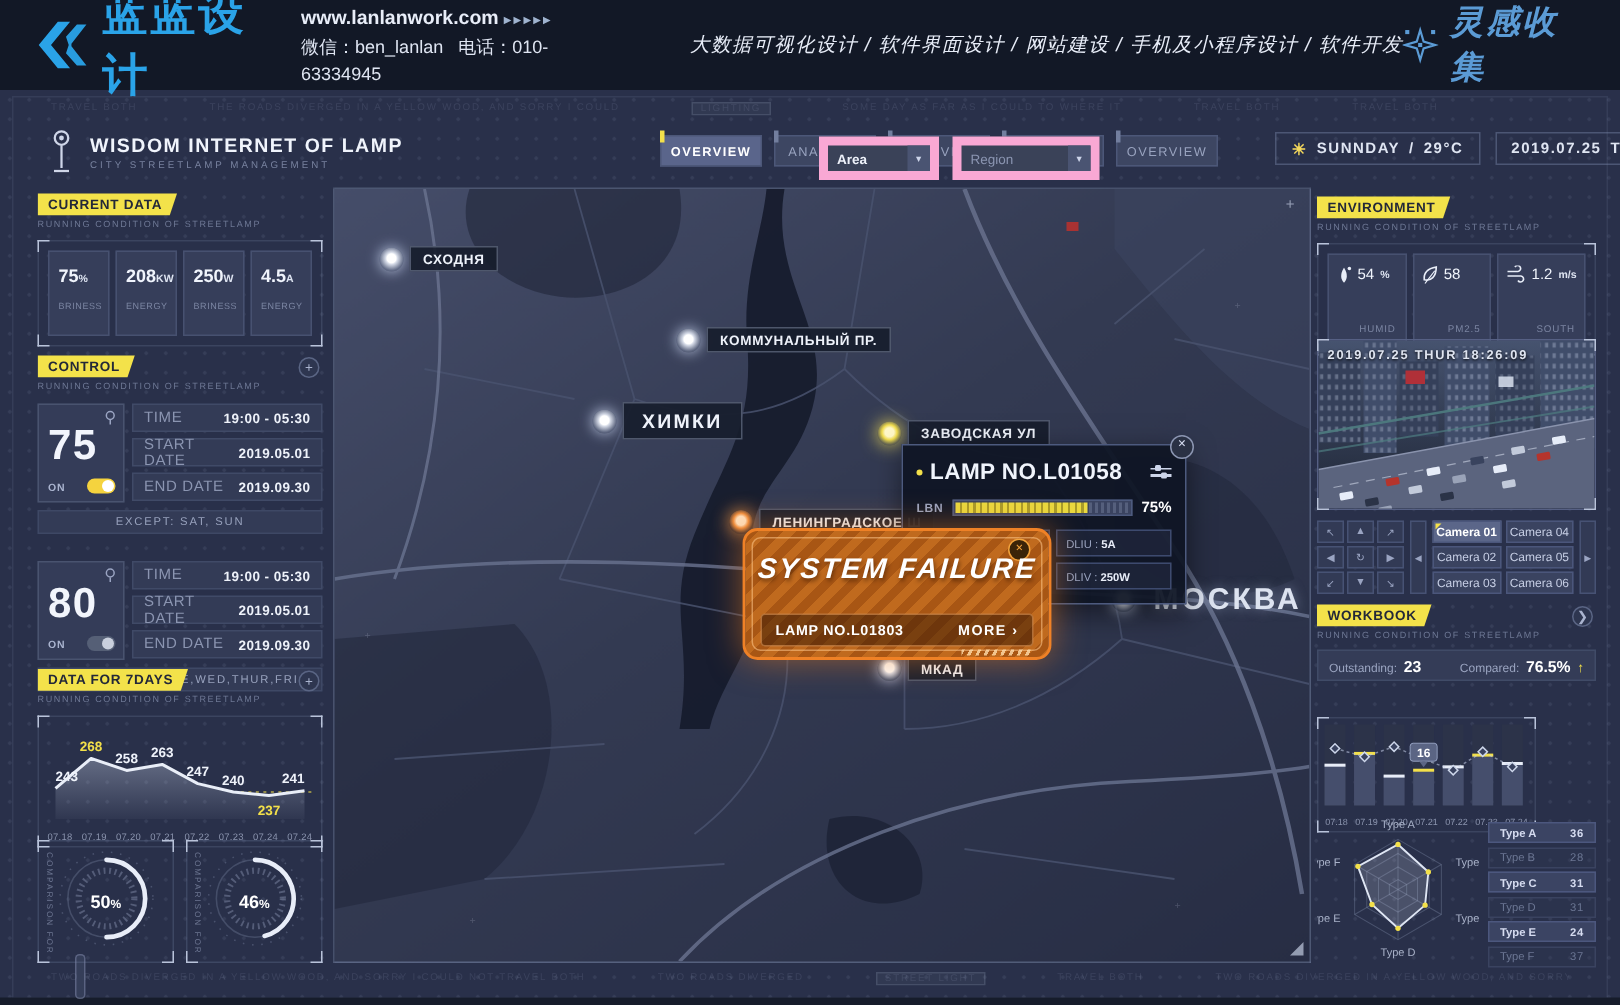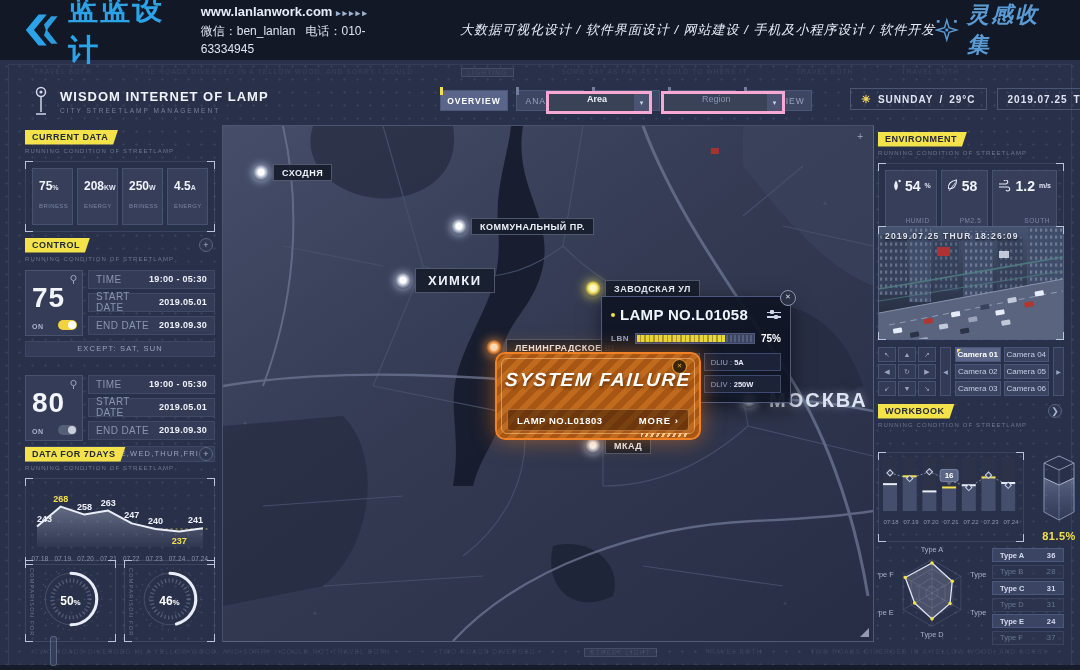--- a/index.html
+++ b/index.html
@@ -30,21 +30,21 @@
   
   .titleblock{position:absolute;left:32px;top:86px;display:flex;align-items:center;gap:10px;z-index:5;}
   .tb-txt .t1{color:#f0f4fc;font-size:13px;font-weight:bold;letter-spacing:1px;}
   .tb-txt .t2{color:#77819e;font-size:6.5px;letter-spacing:2px;margin-top:3px;}
   .tabs{position:absolute;left:440px;top:90px;display:flex;z-index:5;}
   .tab{width:66px;height:19px;background:#3d4662;border:1px solid #4c5778;color:#99a3bf;font-size:8.5px;letter-spacing:1px;display:flex;align-items:center;justify-content:center;position:relative;margin-right:8px;cursor:pointer;}
   .tab::before{content:'';position:absolute;left:-1px;top:-4px;width:3px;height:8px;background:#727e9e;}
   .tab.active{background:#5a658b;color:#fff;font-weight:bold;}
   .tab.active::before{background:#f3e04a;}
   .filters{position:absolute;left:546px;top:91px;display:flex;gap:9px;z-index:6;}
-  .dd{display:flex;align-items:flex-start;height:17px;background:#3a4258;border:3px solid #f9a8d4;width:68px;cursor:pointer;padding-left:32px;}
+  .dd{display:flex;align-items:center;height:17px;background:#3a4258;border:6px solid #f9a8d4;width:68px;cursor:pointer;}
   .dd.wide{width:86px;}
   .dd .dv{flex:1;font-size:9px;padding-left:6px;color:#eef2fa;font-weight:bold;}
   .dd.muted .dv{color:#8b95b1;font-weight:normal;}
   .dd .da{width:15px;height:100%;background:#4a5472;color:#cdd5ea;font-size:7px;display:flex;align-items:center;justify-content:center;}
   .statusbar{position:absolute;left:850px;top:88px;display:flex;gap:10px;z-index:5;}
   .wbox{display:flex;align-items:center;gap:6px;border:1px solid rgba(130,145,180,.4);height:20px;padding:0 10px;color:#dfe5f2;font-size:10px;font-weight:bold;letter-spacing:1px;white-space:nowrap;}
   .wbox .sun{color:#f5d95c;font-size:11px;}
   
   .panel{position:absolute;z-index:5;}
   .pbadge{display:inline-block;background:#f3e24a;color:#232838;font-size:9px;font-weight:bold;letter-spacing:.5px;padding:2.5px 10px 2.5px 7px;clip-path:polygon(0 0,100% 0,calc(100% - 5px) 100%,0 100%);}
@@ -131,21 +131,21 @@
   .abar{position:absolute;left:10px;right:10px;bottom:7px;height:20px;background:rgba(62,30,5,.55);border:1px solid rgba(255,180,110,.45);border-radius:3px;display:flex;align-items:center;justify-content:space-between;padding:0 9px;}
   .abar .al{color:#fff;font-size:9.5px;font-weight:bold;letter-spacing:.5px;}
   .abar .amore{color:#fff;font-size:9.5px;font-weight:bold;letter-spacing:1px;cursor:pointer;}
   .aclose{position:absolute;right:12px;top:5px;width:13px;height:13px;border-radius:50%;background:#3a2408;border:1px solid #f2a33c;color:#f2a33c;font-size:6.5px;line-height:11px;text-align:center;cursor:pointer;}
   .ahaz{position:absolute;right:12px;bottom:1px;width:46px;height:4px;background:repeating-linear-gradient(115deg,rgba(255,220,170,.8) 0 2px,transparent 2px 5px);}
   
   #env{left:878px;top:128px;width:186px;}
   .ecards{display:flex;gap:4px;padding:6px;margin-top:7px;}
   .ecard{flex:1;background:#363e5a;border:1px solid #475170;height:52px;position:relative;padding:7px 5px 0;}
   .erow{display:flex;align-items:center;gap:4px;white-space:nowrap;}
-  .ev{font-size:14px;font-weight:bold;color:#f0f4fc;}
+  .ev{font-size:10px;font-weight:normal;color:#f0f4fc;}
   .eu{font-size:7px;font-weight:bold;color:#dfe5f2;}
   .el{position:absolute;right:6px;bottom:6px;font-size:6.5px;color:#7b85a2;letter-spacing:.6px;}
   #cam{left:878px;top:226px;width:186px;}
   .photo{position:relative;width:184px;height:112px;border:1px solid #566084;}
   .stamp{position:absolute;left:6px;top:4px;font-size:8.5px;color:#e8edf8;letter-spacing:1.2px;text-shadow:0 1px 2px #000;font-weight:bold;opacity:.95;z-index:2;}
   .camctrl{display:flex;margin-top:7px;gap:4px;}
   .dpad{display:grid;grid-template-columns:repeat(3,18px);grid-auto-rows:15px;gap:2px;}
   .dpad span{background:#323a55;border:1px solid #475274;color:#9aa4c2;font-size:7px;display:flex;align-items:center;justify-content:center;cursor:pointer;}
   .camnav{width:9px;background:#323a55;border:1px solid #475274;color:#9aa4c2;font-size:6px;display:flex;align-items:center;justify-content:center;cursor:pointer;}
   .camgrid{flex:1;display:grid;grid-template-columns:1fr 1fr;grid-auto-rows:15px;gap:2px 3px;}
@@ -638,20 +638,24 @@
         <div class="cambtn">Camera 06</div>
       </div>
       <div class="camnav">▶</div>
     </div>
   </div>
 
   <div class="panel" id="wb">
     <div class="pbadge">WORKBOOK</div>
     <button class="pbtn">❯</button>
     <div class="psub">RUNNING CONDITION OF STREETLAMP</div>
+    <div class="wstats">
+      <span><span class="wl">Outstanding:</span> <span class="wv">23</span></span>
+      <span><span class="wl">Compared:</span> <span class="wv">76.5%</span> <span class="wu">↑</span></span>
+    </div>
     <div class="wbflex">
       <div class="fr wbleft"><div class="frb"></div>
         <svg id="barSvg" width="140" height="58" viewBox="0 0 140 58">
             <rect x="2" y="2" width="14" height="54" fill="#2c3349"></rect>
             <rect x="2" y="29.12" width="14" height="26.88" fill="#4a5472" opacity="0.85"></rect>
             <rect x="2" y="28.12" width="14" height="2" fill="#e8edf8"></rect>
             <rect x="21.7" y="2" width="14" height="54" fill="#2c3349"></rect>
             <rect x="21.7" y="21.28" width="14" height="34.72" fill="#4a5472" opacity="0.85"></rect>
             <rect x="21.7" y="20.28" width="14" height="2" fill="#f3e04a"></rect>
             <rect x="41.4" y="2" width="14" height="54" fill="#2c3349"></rect>
@@ -684,36 +688,20 @@
         <div class="barlabels" id="barLabels">
             <span>07.18</span>
             <span>07.19</span>
             <span>07.20</span>
             <span>07.21</span>
             <span>07.22</span>
             <span>07.23</span>
             <span>07.24</span>
           </div>
       </div>
-      <div class="wbright">
-        <svg width="34" height="70" viewBox="0 0 34 70">
-          <defs>
-              <linearGradient id="cubg" x1="0" y1="0" x2="0" y2="1">
-                <stop offset="0" stop-color="rgba(150,165,200,.45)"></stop>
-                <stop offset="1" stop-color="rgba(90,102,140,.2)"></stop>
-              </linearGradient>
-            </defs>
-          <polygon points="17,2 32,9 17,16 2,9" fill="none" stroke="#8a95b5" stroke-width="1"></polygon>
-          <polyline points="2,9 2,58 17,66 32,58 32,9" fill="none" stroke="#8a95b5" stroke-width="1"></polyline>
-          <polygon points="2,24 17,31 32,24 32,58 17,66 2,58" fill="url(#cubg)"></polygon>
-          <polyline points="2,24 17,31 32,24" fill="none" stroke="#aab6d2" stroke-width="1"></polyline>
-          <line x1="17" y1="16" x2="17" y2="66" stroke="#8a95b5" stroke-width=".7" opacity=".7"></line>
-        </svg>
-        <div class="cval">81.5%</div>
-      </div>
     </div>
   </div>
 
   <div class="panel" id="radar">
     <div class="rleft">
       <svg id="radarSvg" width="108" height="100" viewBox="0 0 110 100">
           <polygon points="55,16 84.44486372867091,33 84.44486372867092,67 55,84 25.55513627132909,67.00000000000001 25.555136271329086,33" fill="none" stroke="rgba(150,162,192,.3)" stroke-width="0.7"></polygon>
           <polygon points="55,25.52 76.20030188464305,37.76 76.20030188464307,62.239999999999995 55,74.48 33.79969811535695,62.24000000000001 33.79969811535695,37.76" fill="none" stroke="rgba(150,162,192,.3)" stroke-width="0.7"></polygon>
           <polygon points="55,34.7 68.25018867790192,42.35 68.25018867790192,57.65 55,65.3 41.74981132209809,57.650000000000006 41.74981132209809,42.349999999999994" fill="none" stroke="rgba(150,162,192,.3)" stroke-width="0.7"></polygon>
           <polygon points="55,43.2 60.88897274573418,46.6 60.888972745734186,53.4 55,56.8 49.11102725426582,53.400000000000006 49.11102725426582,46.6" fill="none" stroke="rgba(150,162,192,.3)" stroke-width="0.7"></polygon>

